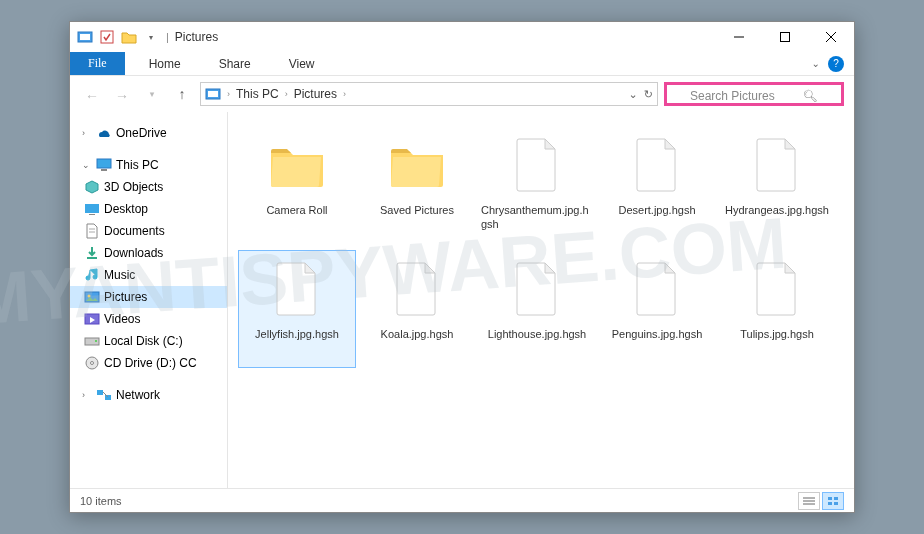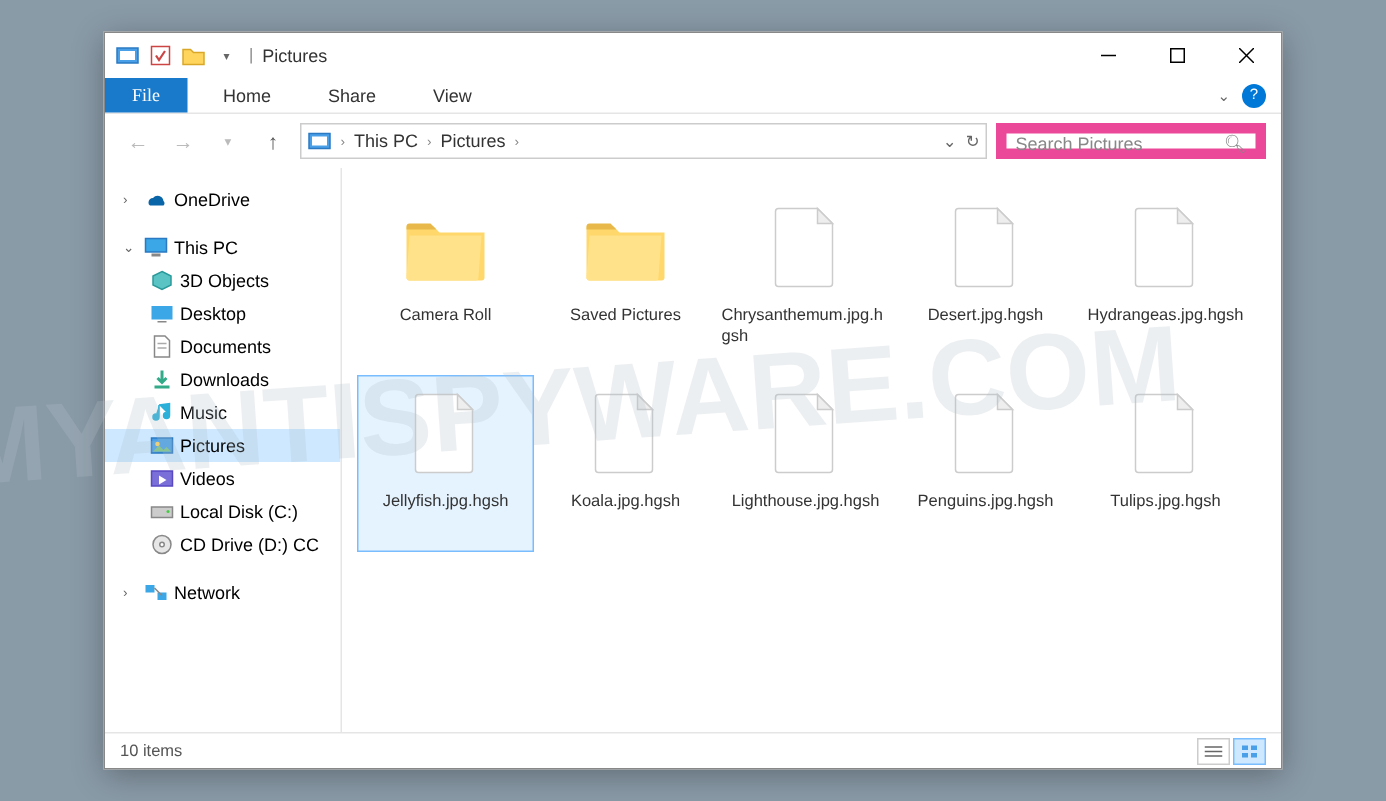--- a/index.html
+++ b/index.html
@@ -18,26 +18,26 @@
 .ribbon-right { margin-left: auto; display: flex; align-items: center; padding-right: 10px; gap: 8px; }
 .help-icon { width: 16px; height: 16px; border-radius: 50%; background: #0078d7; color: #fff; font-size: 10px; display: flex; align-items: center; justify-content: center; }
 .navbar { height: 36px; display: flex; align-items: center; padding: 4px 10px; gap: 6px; }
 .navbtn { width: 24px; height: 24px; display: flex; align-items: center; justify-content: center; color: #555; font-size: 14px; }
 .navbtn.disabled { color: #bbb; }
 .addressbar { flex: 1; height: 24px; border: 1px solid #ccc; display: flex; align-items: center; padding: 0 4px; font-size: 12px; gap: 2px; }
 .addr-icon { width: 16px; height: 16px; margin-right: 2px; }
 .addr-crumb { color: #333; padding: 0 2px; }
 .addr-sep { color: #888; padding: 0 2px; font-size: 9px; }
 .addr-end { margin-left: auto; display: flex; align-items: center; gap: 6px; color: #666; font-size: 11px; }
-.searchbar { width: 180px; height: 24px; border: 7px solid #ec4899; display: flex; align-items: flex-start; padding: 0 6px; font-size: 12px; color: #888; }
+.searchbar { width: 180px; height: 24px; border: 3px solid #ec4899; display: flex; align-items: flex-end; padding: 0 23px; font-size: 12px; color: #888; }
 .searchbar span:last-child { margin-left: auto; }
 .body { flex: 1; display: flex; overflow: hidden; }
 .sidebar { width: 158px; border-right: 1px solid #e5e5e5; padding: 10px 0; font-size: 12px; overflow-y: auto; position: relative; }
 .tree-item { display: flex; align-items: center; height: 22px; padding-left: 12px; gap: 4px; cursor: default; }
-.tree-item.indent { padding-left: 30px; }
+.tree-item.indent { padding-left: 14px; }
 .tree-item.selected { background: #cde8ff; }
 .tree-icon { width: 16px; height: 16px; display: inline-flex; align-items: center; justify-content: center; }
 .tree-label { white-space: nowrap; overflow: hidden; text-overflow: ellipsis; flex: 1; }
 .tree-chev { width: 10px; color: #666; font-size: 9px; }
 .content { flex: 1; overflow: auto; padding: 14px 10px; }
 .grid { display: grid; grid-template-columns: repeat(5, 118px); gap: 6px 2px; }
 .item { width: 118px; height: 118px; display: flex; flex-direction: column; align-items: center; justify-content: flex-start; padding: 6px 2px; text-align: left; font-size: 11px; color: #333; border: 1px solid transparent; }
 .item.selected { border: 1px solid #7abdff; background: #e5f3ff; }
 .item-icon { width: 64px; height: 64px; margin-bottom: 6px; display: flex; align-items: center; justify-content: center; }
 .item-label { line-height: 1.3; word-break: break-word; max-height: 42px; overflow: hidden; }

